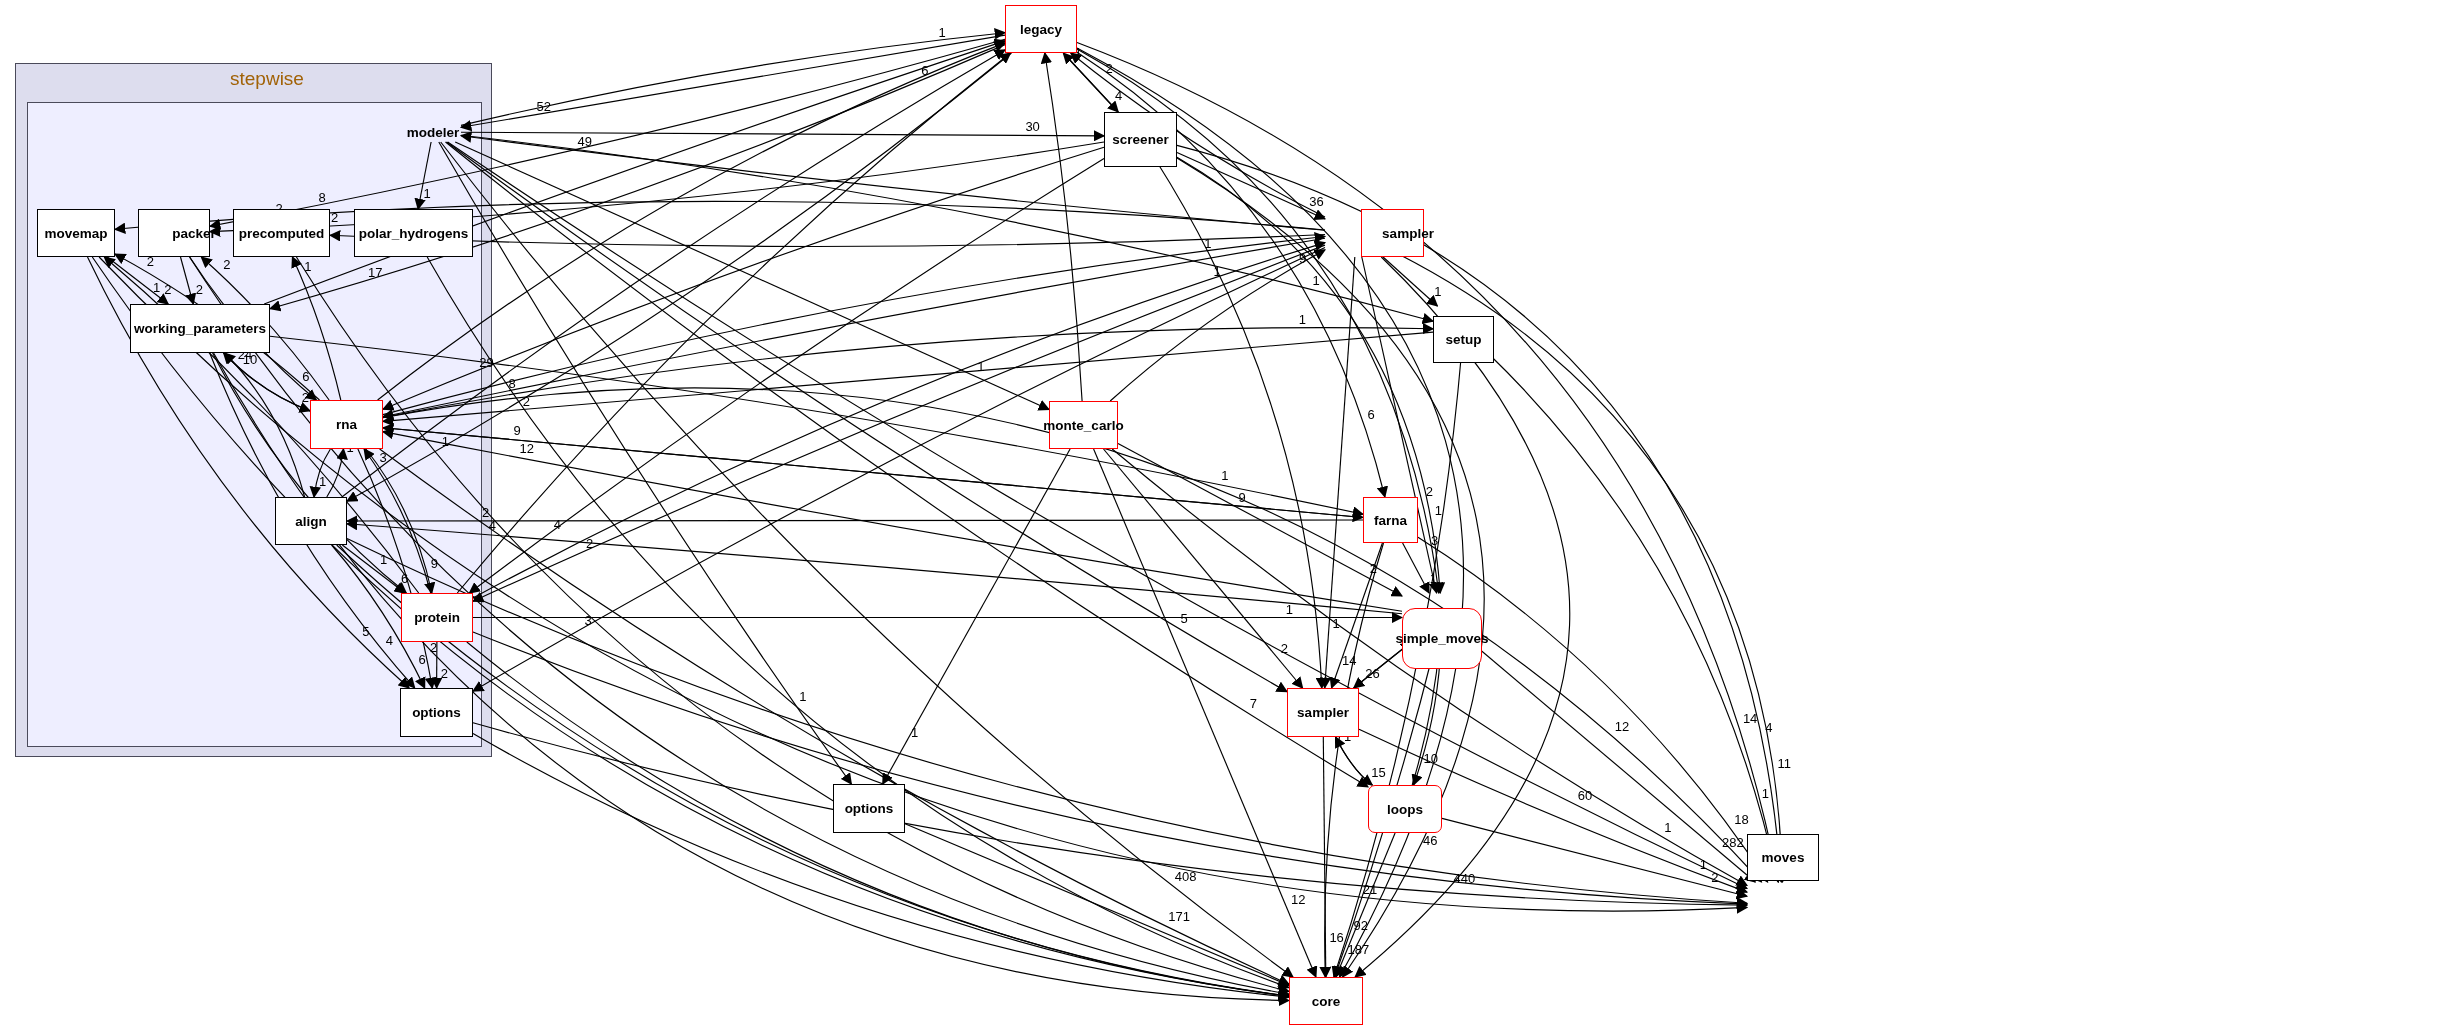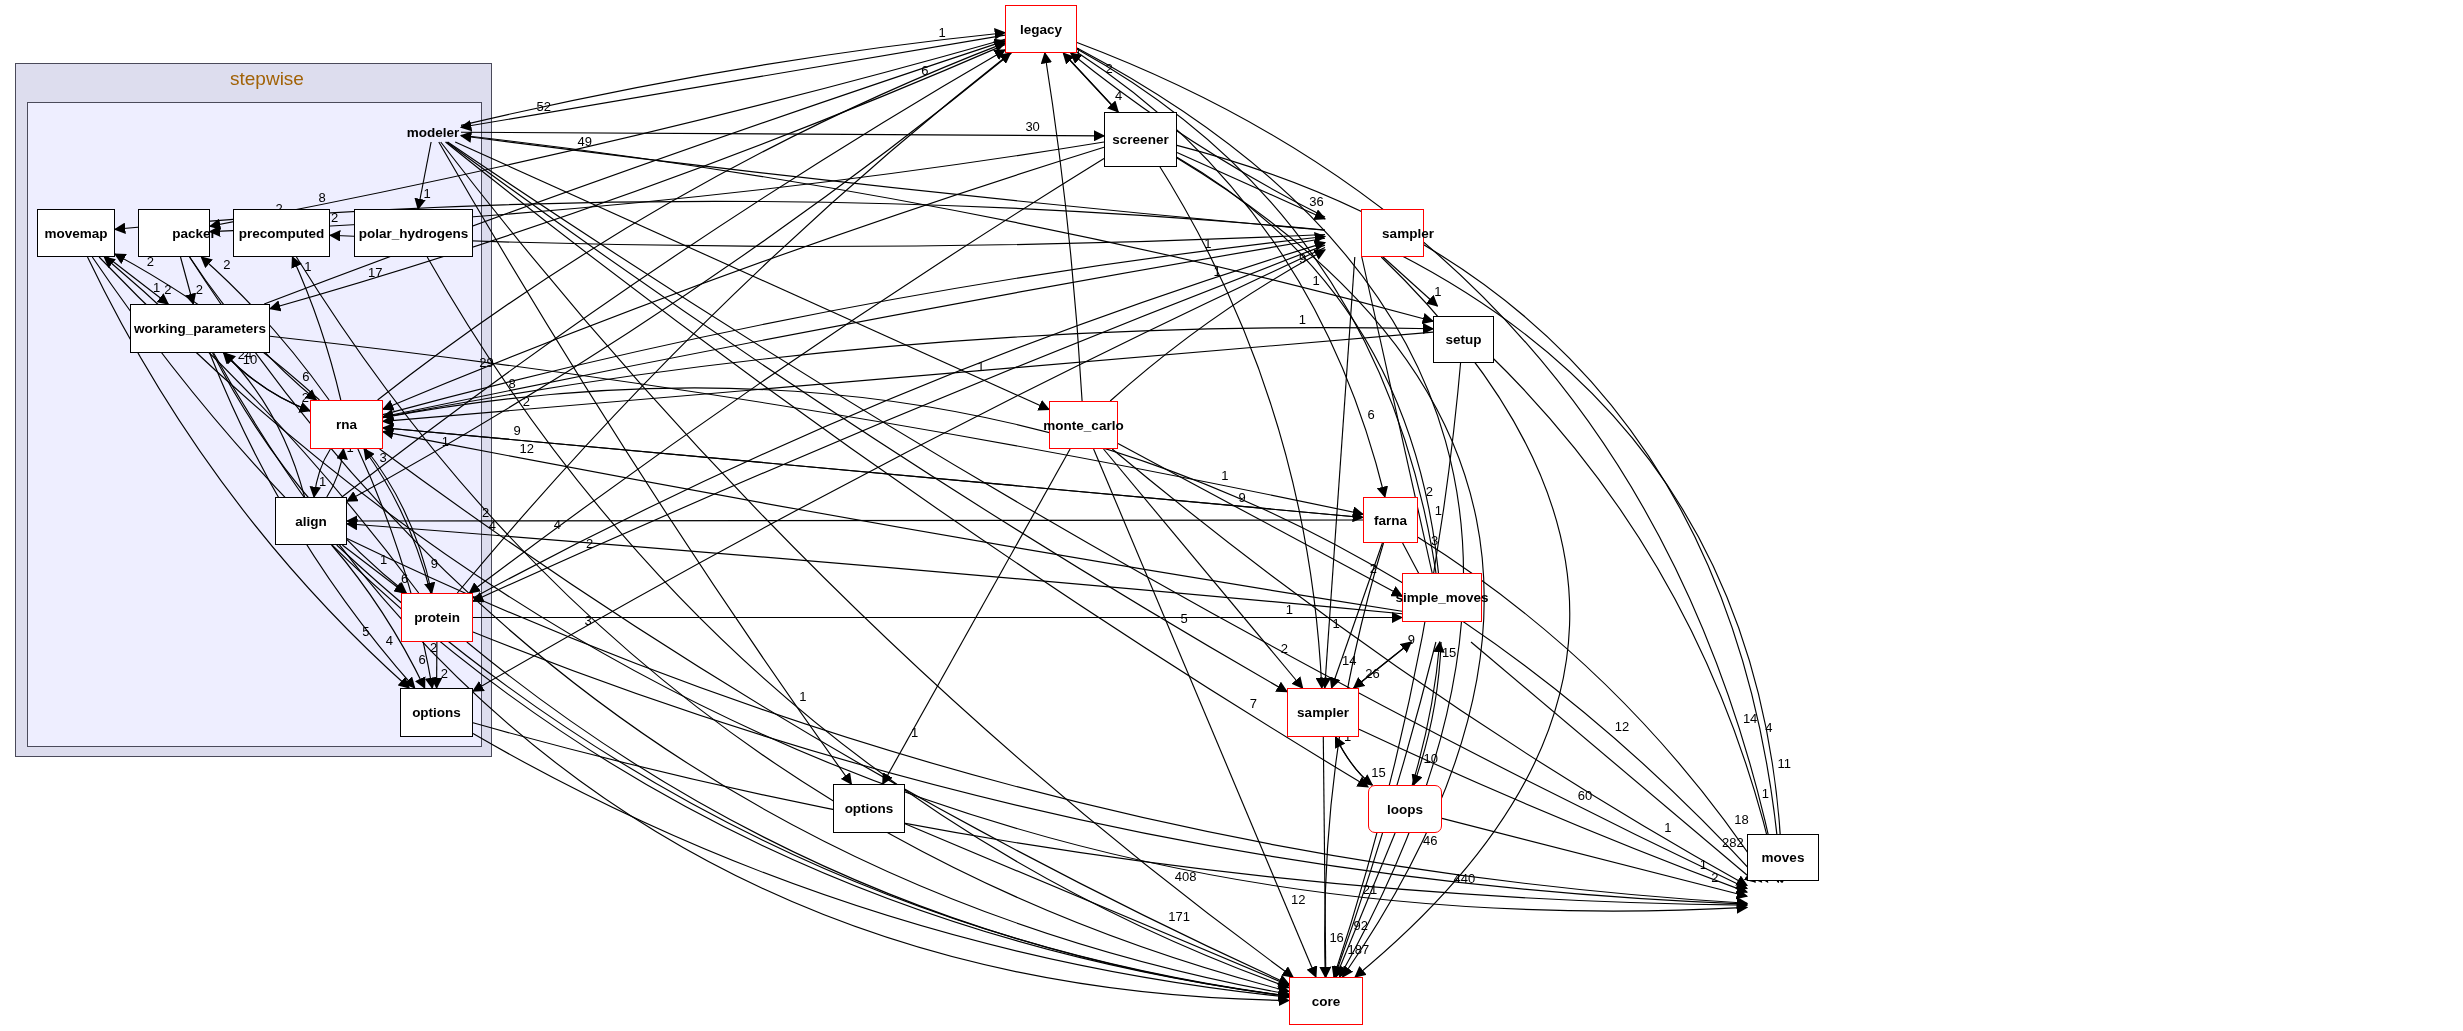--- a/index.html
+++ b/index.html
@@ -483,19 +483,19 @@
     <div class="node red" title="rna" style="left: 310px; top: 400px; width: 73px; height: 49px;">rna</div>
     <div class="node" title="align" style="left: 275px; top: 497px; width: 72px; height: 48px;">align</div>
     <div class="node red" title="protein" style="left: 401px; top: 593px; width: 72px; height: 49px;">protein</div>
     <div class="node" title="options" style="left: 400px; top: 688px; width: 73px; height: 49px;">options</div>
     <div class="node red" title="legacy" style="left: 1005px; top: 5px; width: 72px; height: 48px;">legacy</div>
     <div class="node" title="screener" style="left: 1104px; top: 112px; width: 73px; height: 55px;">screener</div>
     <div class="node red" title="sampler" style="left: 1361px; top: 209px; width: 63px; height: 48px; padding-left: 31px;">sampler</div>
     <div class="node" title="setup" style="left: 1433px; top: 306px; width: 61px; height: 47px; margin-top: 10px;">setup</div>
     <div class="node red" title="monte_carlo" style="left: 1049px; top: 401px; width: 69px; height: 48px;">monte_carlo</div>
     <div class="node red" title="farna" style="left: 1363px; top: 497px; width: 55px; height: 46px;">farna</div>
-    <div class="node red" title="simple_moves" style="left: 1402px; top: 573px; width: 80px; height: 49px;">simple_moves</div>
+    <div class="node red" title="simple_moves" style="left: 1402px; top: 608px; width: 80px; height: 61px; border-radius: 13px;">simple_moves</div>
     <div class="node red" title="toolbox" style="left: 1287px; top: 688px; width: 72px; height: 49px;">sampler</div>
     <div class="node red" title="loops" style="left: 1368px; top: 785px; width: 74px; height: 48px; border-radius: 7px;">loops</div>
     <div class="node" title="options" style="left: 833px; top: 784px; width: 72px; height: 49px;">options</div>
     <div class="node" title="moves" style="left: 1747px; top: 834px; width: 72px; height: 47px;">moves</div>
     <div class="node red" title="core" style="left: 1289px; top: 977px; width: 74px; height: 48px;">core</div>
   </div>
 
 </body></html>

